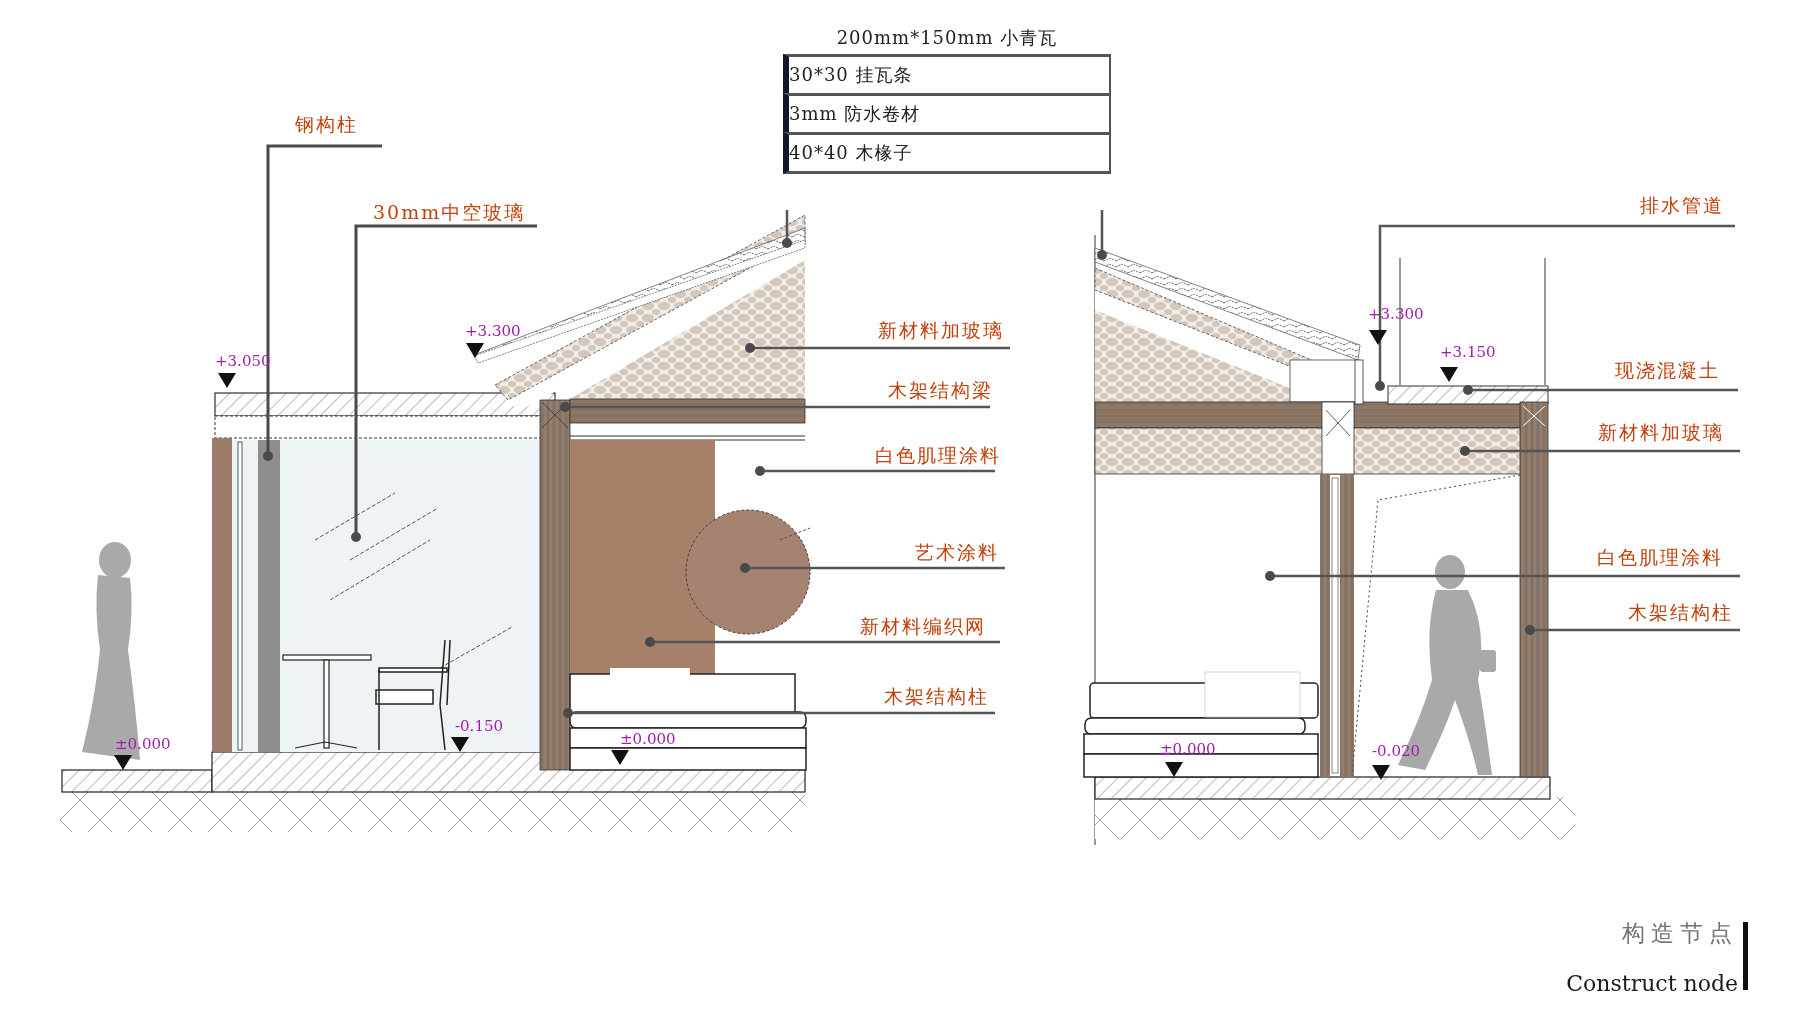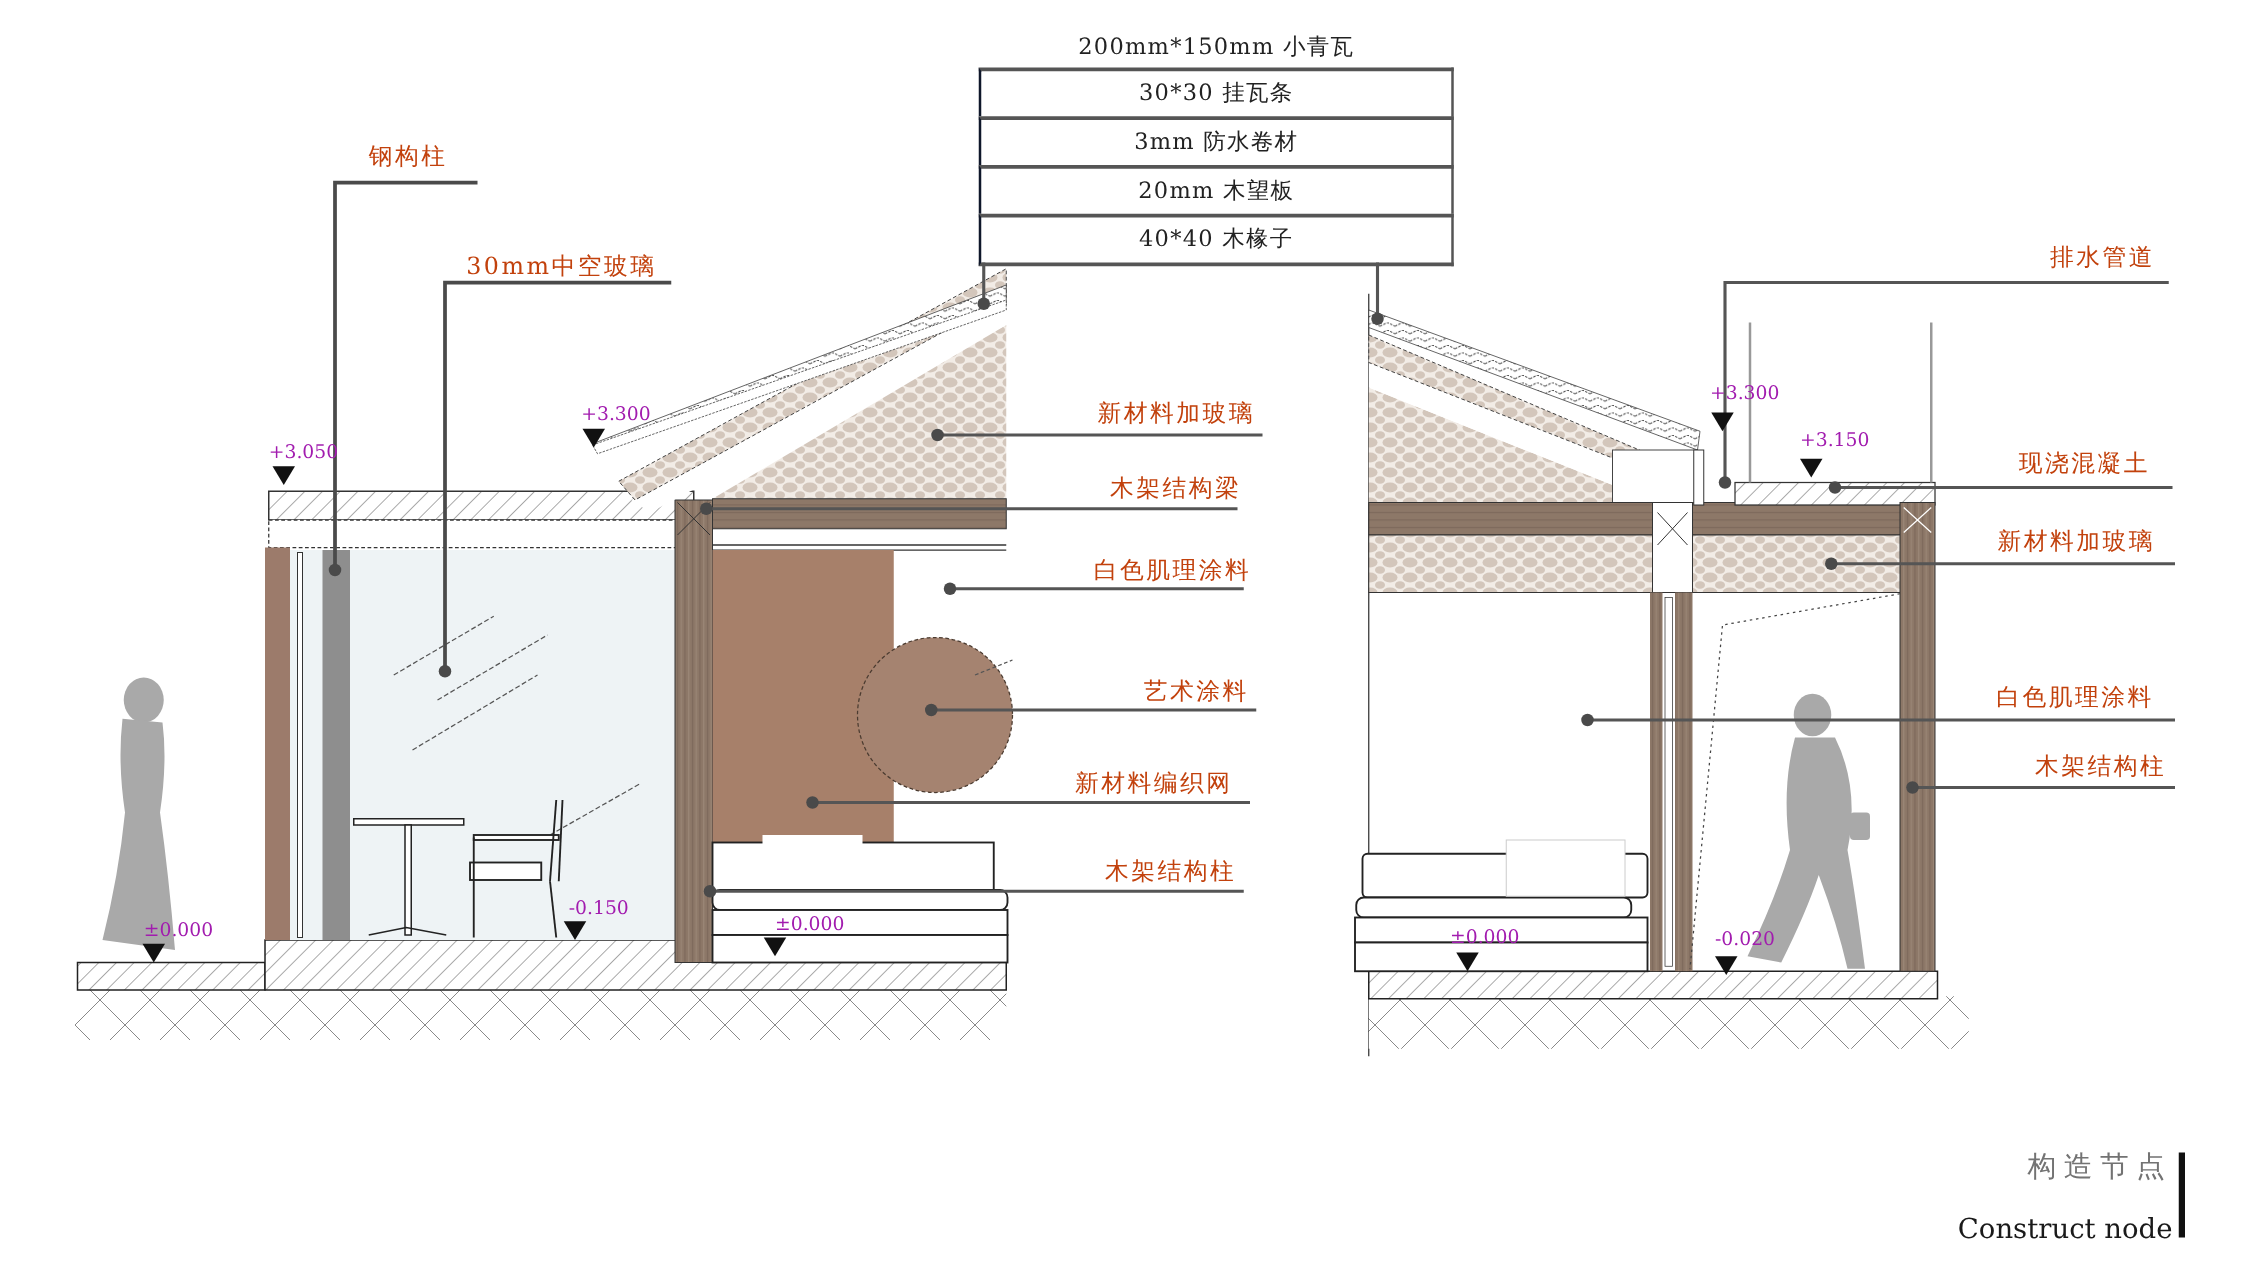--- a/index.html
+++ b/index.html
@@ -1,22 +1,22 @@
 <!DOCTYPE html>
 <html><head>
 <meta charset="utf-8">
 <style>
   html,body{margin:0;padding:0;background:#ffffff;}
   body{width:1800px;height:1013px;position:relative;overflow:hidden;font-family:"DejaVu Serif","Liberation Serif",serif;color:#222;}
   #drawing{position:absolute;left:0;top:0;}
   .lbl{position:absolute;font-size:19px;white-space:nowrap;color:#c2410c;letter-spacing:2px;}
   .lvl{position:absolute;font-size:15px;white-space:nowrap;color:#a21caf;font-family:"DejaVu Serif",serif;}
-  .layer-table{position:absolute;left:783px;top:22px;width:380px;}
+  .layer-table{position:absolute;left:783px;top:22px;width:328px;}
   .layer-top{font-size:18px;text-align:center;height:32px;line-height:32px;letter-spacing:1px;}
-  .layer-row{height:36px;line-height:36px;border-top:3px solid #555;border-left:2px solid #0f172a;border-right:2px solid #555;font-size:18px;text-align:center;letter-spacing:1px;}
+  .layer-row{height:36px;line-height:36px;border-top:3px solid #555;border-left:6px solid #0f172a;border-right:2px solid #555;font-size:18px;letter-spacing:1px;}
   .layer-row:last-child{border-bottom:3px solid #555;}
   .title-block{position:absolute;right:62px;top:918px;text-align:right;}
   .title-cn{font-size:23px;letter-spacing:6px;color:#737373;}
   .title-en{font-size:22px;color:#1a1a1a;margin-top:22px;}
   .title-bar{position:absolute;right:52px;top:922px;width:5px;height:68px;background:#111;}
 </style>
 </head>
 <body>
 
 <svg id="drawing" width="1800" height="1013" viewBox="0 0 1800 1013" xmlns="http://www.w3.org/2000/svg">
@@ -220,21 +220,20 @@
       <polygon points="1165,762 1183,762 1174,777"></polygon>
       <polygon points="1372,765 1390,765 1381,780"></polygon>
     </g>
   </g>
 </svg>
 
 <div class="layer-table">
   <div class="layer-top">200mm*150mm 小青瓦</div>
   <div class="layer-row">30*30 挂瓦条</div>
   <div class="layer-row">3mm 防水卷材</div>
-  <div class="layer-row">20mm 木望板</div>
   <div class="layer-row">40*40  木椽子</div>
 </div>
 
 <div class="lbl" style="left:295px;top:112px;">钢构柱</div>
 <div class="lbl" style="left:373px;top:200px;">30mm中空玻璃</div>
 
 <div class="lbl" style="left:878px;top:318px;">新材料加玻璃</div>
 <div class="lbl" style="left:888px;top:378px;">木架结构梁</div>
 <div class="lbl" style="left:875px;top:443px;">白色肌理涂料</div>
 <div class="lbl" style="left:915px;top:540px;">艺术涂料</div>

